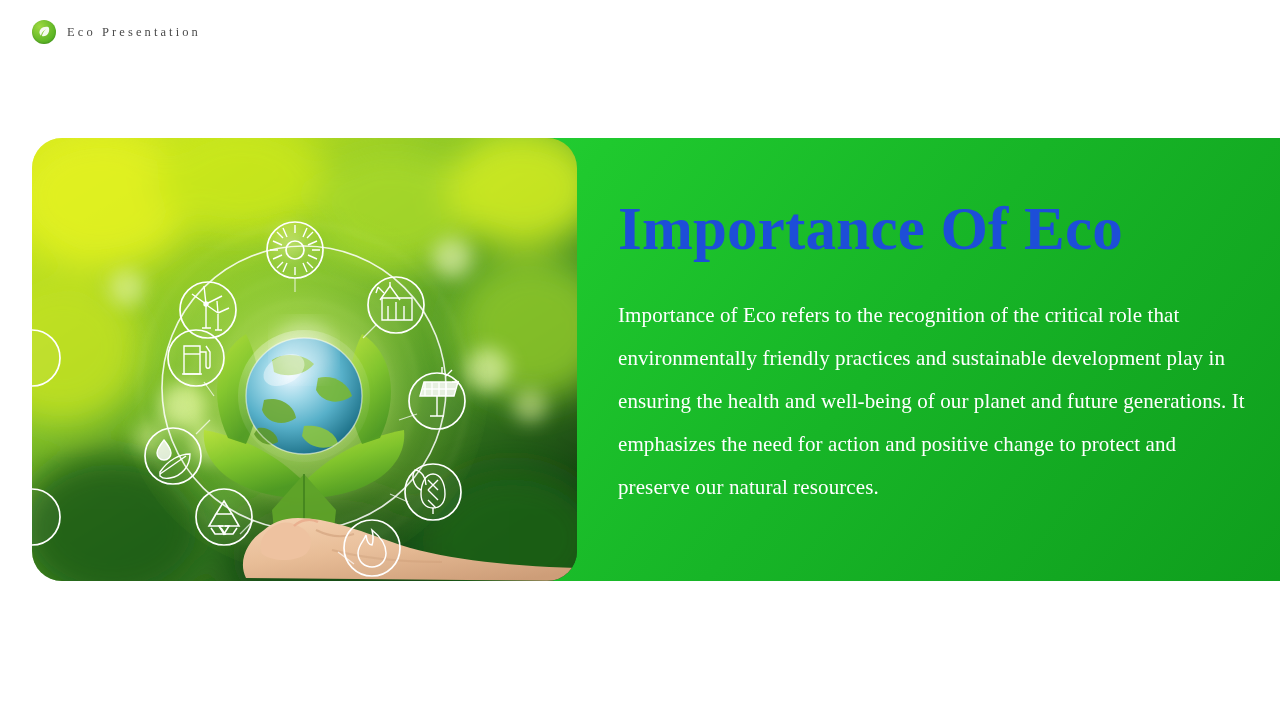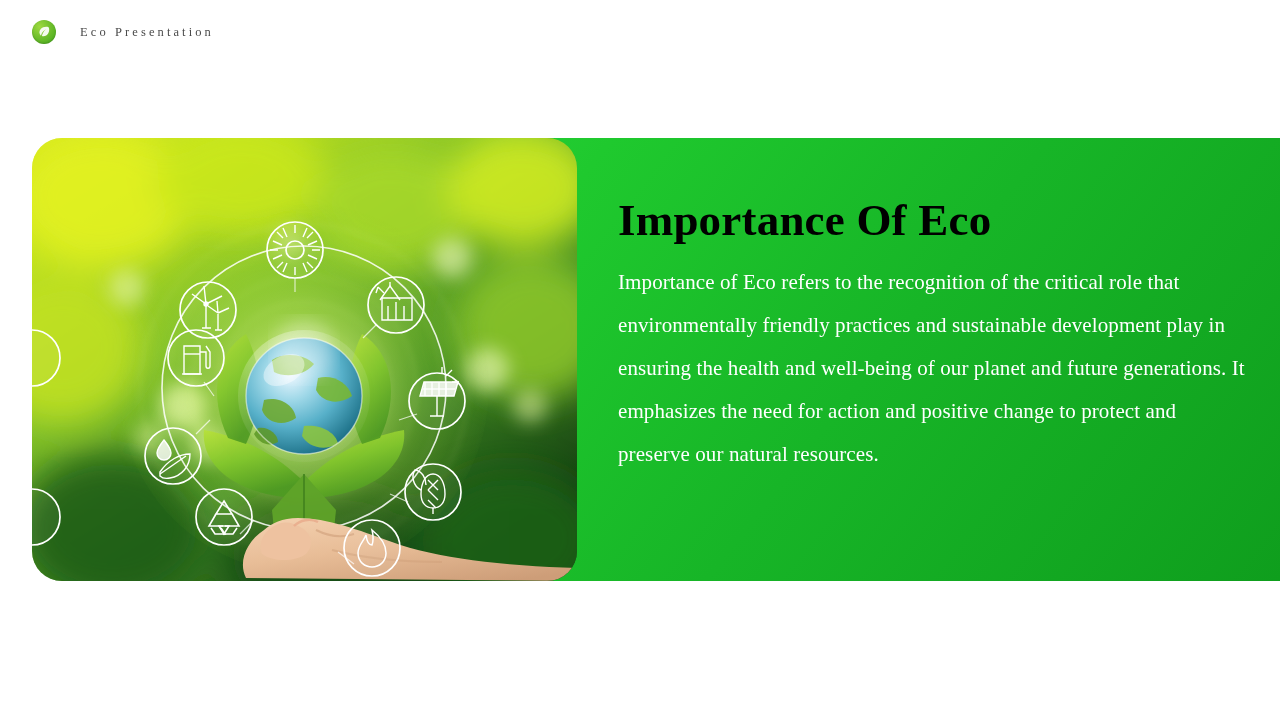--- a/index.html
+++ b/index.html
@@ -19,21 +19,21 @@
     background: #ffffff;
   }
 
   
   .header {
     position: absolute;
     top: 20px;
     left: 32px;
     display: flex;
     align-items: center;
-    gap: 24px;
+    gap: 11px;
   }
 
   .logo-mark {
     width: 24px;
     height: 24px;
     border-radius: 50%;
     background: radial-gradient(circle at 32% 28%, #9ed93f 0%, #74c12e 42%, #3fa81b 100%);
     display: flex;
     align-items: center;
     justify-content: center;
@@ -77,25 +77,25 @@
   .text-col {
     position: absolute;
     left: 618px;
     top: 196px;
     width: 630px;
   }
 
   .slide-title {
     font-family: "Liberation Serif", "DejaVu Serif", serif;
     font-weight: bold;
-    font-size: 45px;
+    font-size: 61px;
     line-height: 1.08;
-    color: #000000;
+    color: #1d4ed8;
     letter-spacing: 0.2px;
-    margin-bottom: 16px;
+    margin-bottom: 32px;
   }
 
   .slide-body {
     font-family: "Liberation Serif", "DejaVu Serif", serif;
     font-size: 21px;
     line-height: 43px;
     color: #ffffff;
     letter-spacing: 0.1px;
   }
 </style>

